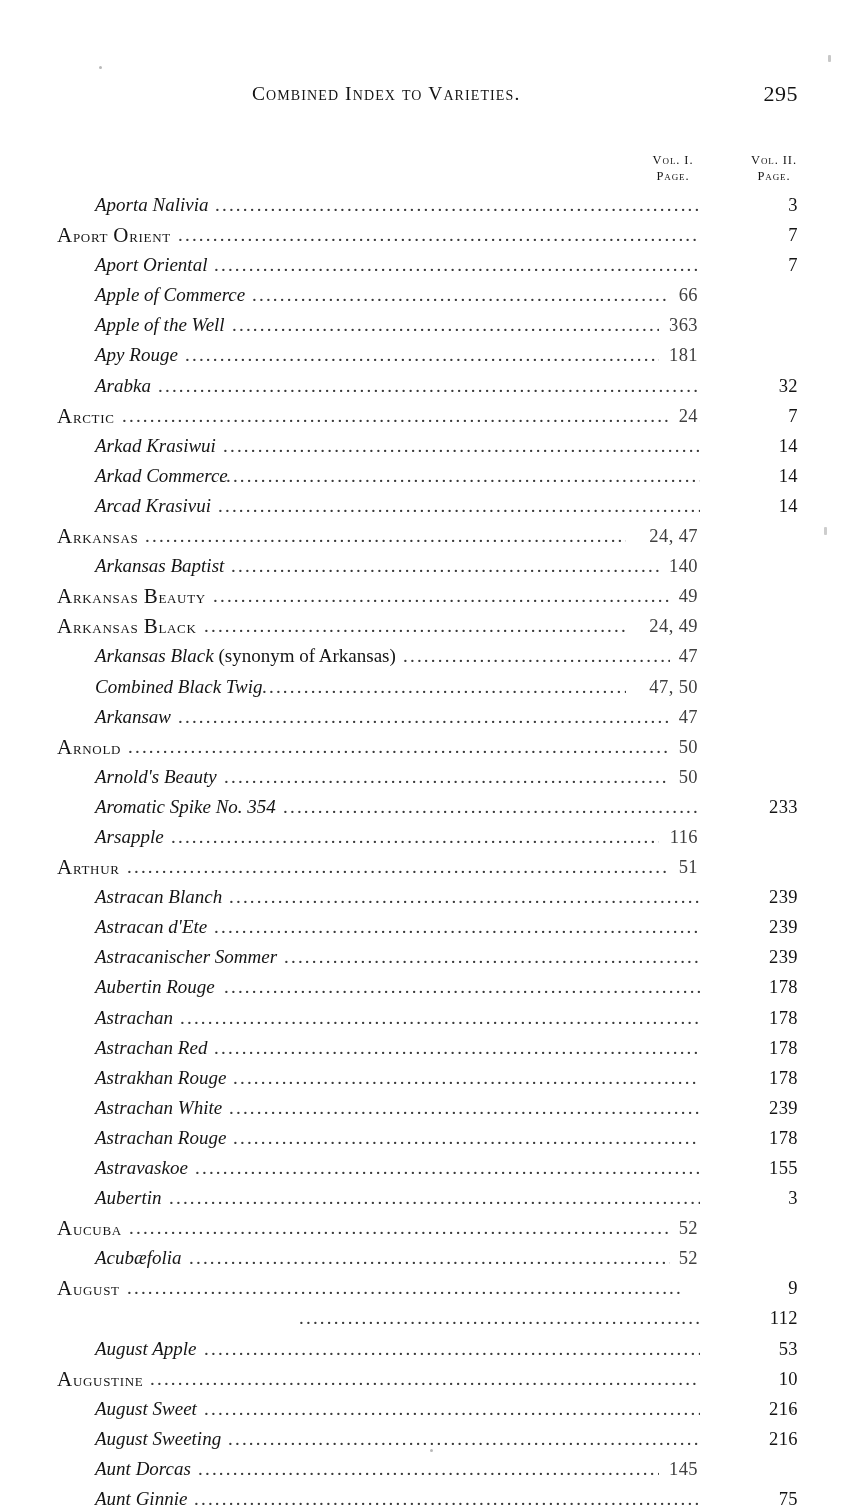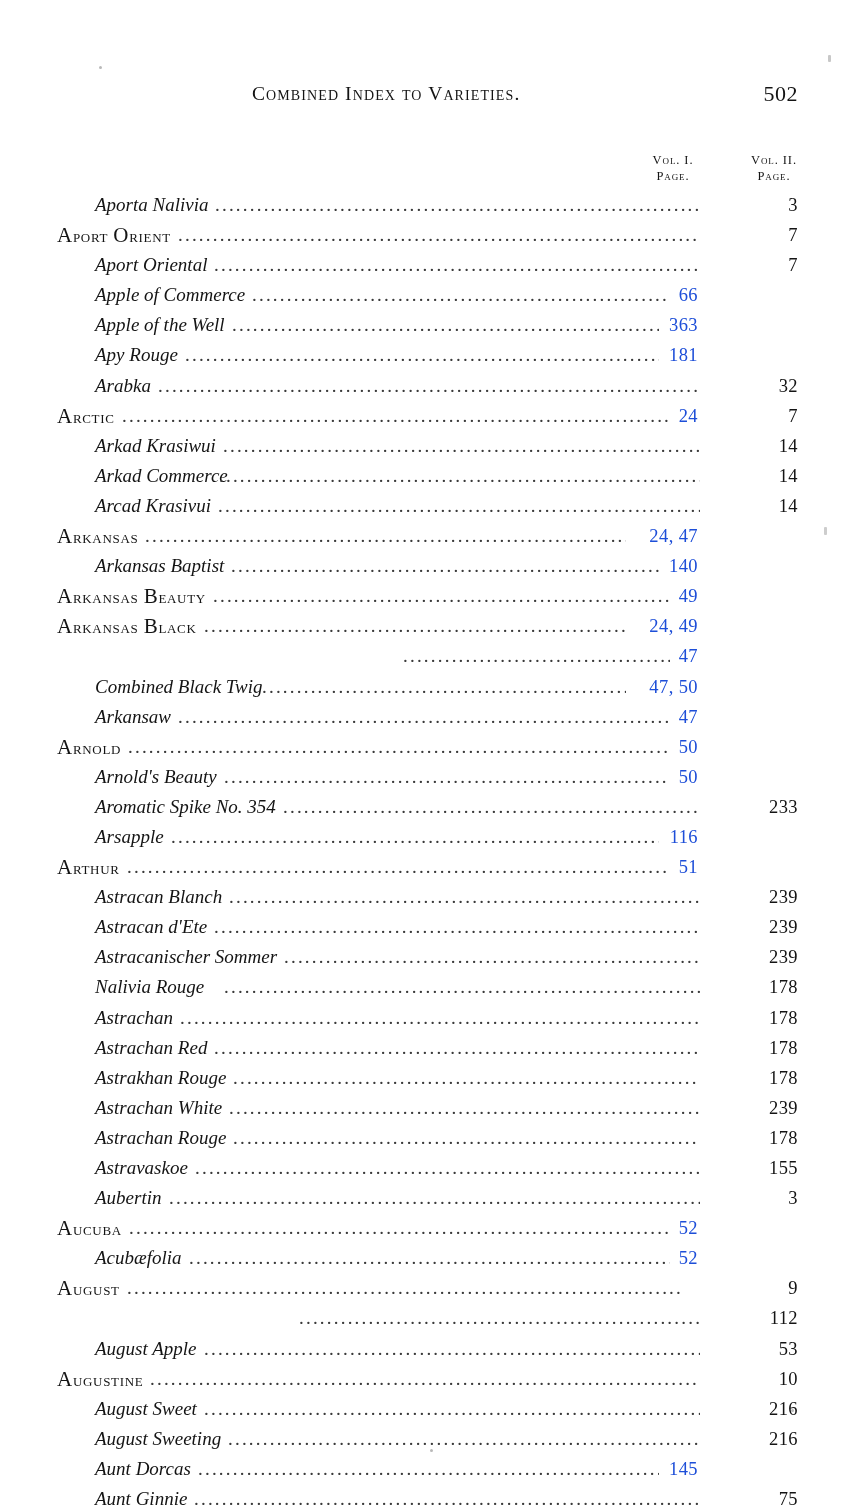--- a/index.html
+++ b/index.html
@@ -124,21 +124,21 @@
     font-size: 19px;
     letter-spacing: 2.2px;
   }
   .v1 {
     position: absolute;
     left: 600px;
     width: 98px;
     top: 0;
     text-align: right;
     font-size: 18.5px;
-    color: #1d4ed8;
+    color: #404040;
     letter-spacing: 0.4px;
   }
   .v2 {
     position: absolute;
     left: 706px;
     width: 92px;
     top: 0;
     text-align: right;
     font-size: 18.5px;
     color: #141414;
@@ -151,21 +151,21 @@
 <div class="page">
 
   <div class="speck speck-tl"></div>
   <div class="speck speck-tr"></div>
   <div class="speck speck-mr"></div>
   <div class="speck speck-br"></div>
   <div class="speck speck-bl"></div>
 
   <div class="header">
     <div class="running-title">Combined Index to Varieties.</div>
-    <div class="folio">502</div>
+    <div class="folio">295</div>
   </div>
 
   <div class="colheads">
     <div class="colhead colhead-v1">
       <div>Vol. I.</div>
       <div>Page.</div>
     </div>
     <div class="colhead colhead-v2">
       <div>Vol. II.</div>
       <div>Page.</div>
@@ -257,20 +257,21 @@
         <span class="v1">49</span>
         <span class="v2"></span>
       </div>
       <div class="row">
         <span class="name flush"><span class="cap">A</span>rkansas <span class="cap">B</span>lack</span>
         <span class="leaders" style="left: 204px; width: 422px;">................................................................................</span>
         <span class="v1">24, 49</span>
         <span class="v2"></span>
       </div>
       <div class="row">
+        <span class="name indent">Arkansas Black<span class="rom"> (synonym of Arkansas)</span></span>
         <span class="leaders" style="left: 403px; width: 267px;">................................................................................</span>
         <span class="v1">47</span>
         <span class="v2"></span>
       </div>
       <div class="row">
         <span class="name indent">Combined Black Twig</span>
         <span class="leaders" style="left: 262px; width: 364px;">................................................................................</span>
         <span class="v1">47, 50</span>
         <span class="v2"></span>
       </div>
@@ -322,21 +323,21 @@
         <span class="v1"></span>
         <span class="v2">239</span>
       </div>
       <div class="row">
         <span class="name indent">Astracanischer Sommer</span>
         <span class="leaders" style="left: 284px; width: 416px;">................................................................................</span>
         <span class="v1"></span>
         <span class="v2">239</span>
       </div>
       <div class="row">
-        <span class="name indent">Nalivia Rouge</span>
+        <span class="name indent">Aubertin Rouge</span>
         <span class="leaders" style="left: 224px; width: 476px;">................................................................................</span>
         <span class="v1"></span>
         <span class="v2">178</span>
       </div>
       <div class="row">
         <span class="name indent">Astrachan</span>
         <span class="leaders" style="left: 180px; width: 520px;">................................................................................</span>
         <span class="v1"></span>
         <span class="v2">178</span>
       </div>

